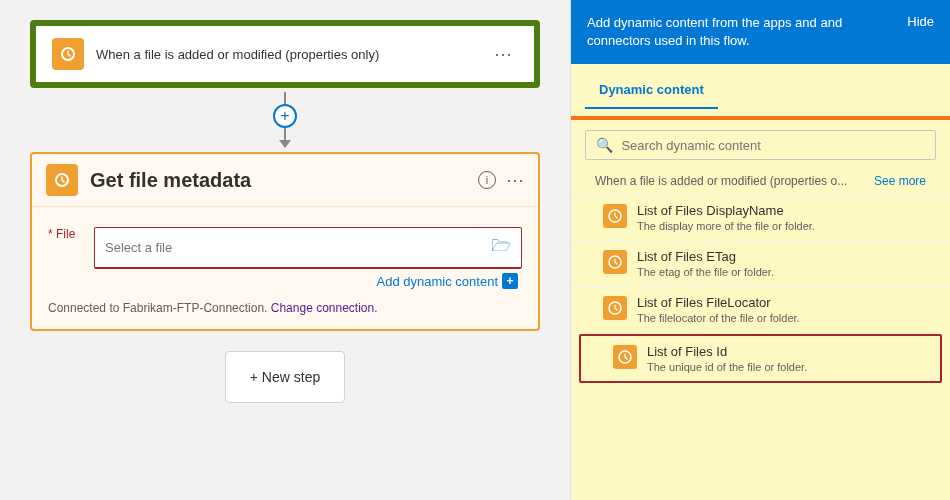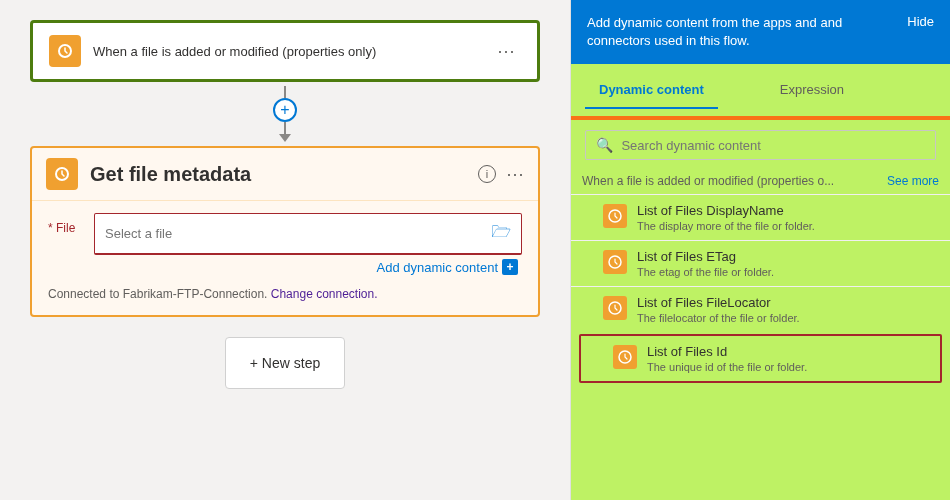--- a/index.html
+++ b/index.html
@@ -19,21 +19,21 @@
       padding: 20px 30px;
       display: flex;
       flex-direction: column;
       align-items: center;
       gap: 0;
     }
 
     
     .trigger-card {
       background: #fff;
-      border: 3px solid #4d7c0f;
+      border: 6px solid #4d7c0f;
       border-radius: 4px;
       padding: 12px 16px;
       display: flex;
       align-items: center;
       width: 100%;
       max-width: 520px;
       gap: 12px;
       position: relative;
     }
 
@@ -158,20 +158,21 @@
       color: #a4262c;
       min-width: 30px;
       padding-top: 8px;
     }
 
     .field-input-wrapper {
       flex: 1;
       display: flex;
       flex-direction: column;
       gap: 4px;
+      margin-top: 8px;
     }
 
     .file-input-box {
       border: 1px solid #a4262c;
       border-bottom: 2px solid #a4262c;
       background: #fff;
       display: flex;
       align-items: center;
       padding: 6px 10px;
       border-radius: 2px;
@@ -240,21 +241,21 @@
       color: #323130;
       cursor: pointer;
       display: flex;
       align-items: center;
       gap: 6px;
     }
 
     
     .right-panel {
       flex: 1;
-      background: #bef264;
+      background: #fef9c3;
       border-left: 1px solid #e0e0e0;
       display: flex;
       flex-direction: column;
     }
 
     .right-panel-header {
       background: #0078d4;
       color: #fff;
       padding: 14px 16px;
       display: flex;
@@ -319,21 +320,21 @@
       border: none;
       outline: none;
       font-size: 13px;
       color: #605e5c;
       flex: 1;
       background: transparent;
     }
 
     
     .dynamic-section-label {
-      padding: 4px 11px 6px;
+      padding: 4px 24px 6px;
       display: flex;
       align-items: flex-start;
       justify-content: space-between;
     }
 
     .dynamic-section-label .section-text {
       font-size: 12px;
       color: #605e5c;
     }
 
@@ -471,23 +472,20 @@
 <div class="right-panel">
   <div class="right-panel-header">
     <span class="right-panel-header-text">Add dynamic content from the apps and and connectors used in this flow.</span>
     <span class="hide-btn">Hide</span>
   </div>
 
   <div class="tabs-bar">
     <div class="tab active">
       <span>Dynamic content</span>
     </div>
-    <div class="tab">
-      <span>Expression</span>
-    </div>
   </div>
 
   <div class="search-box">
     <span class="search-icon">🔍</span>
     <input type="text" placeholder="Search dynamic content" style="">
   </div>
 
   <div class="dynamic-section-label">
     <span class="section-text">When a file is added or modified (properties o...</span>
     <span class="see-more">See more</span>

